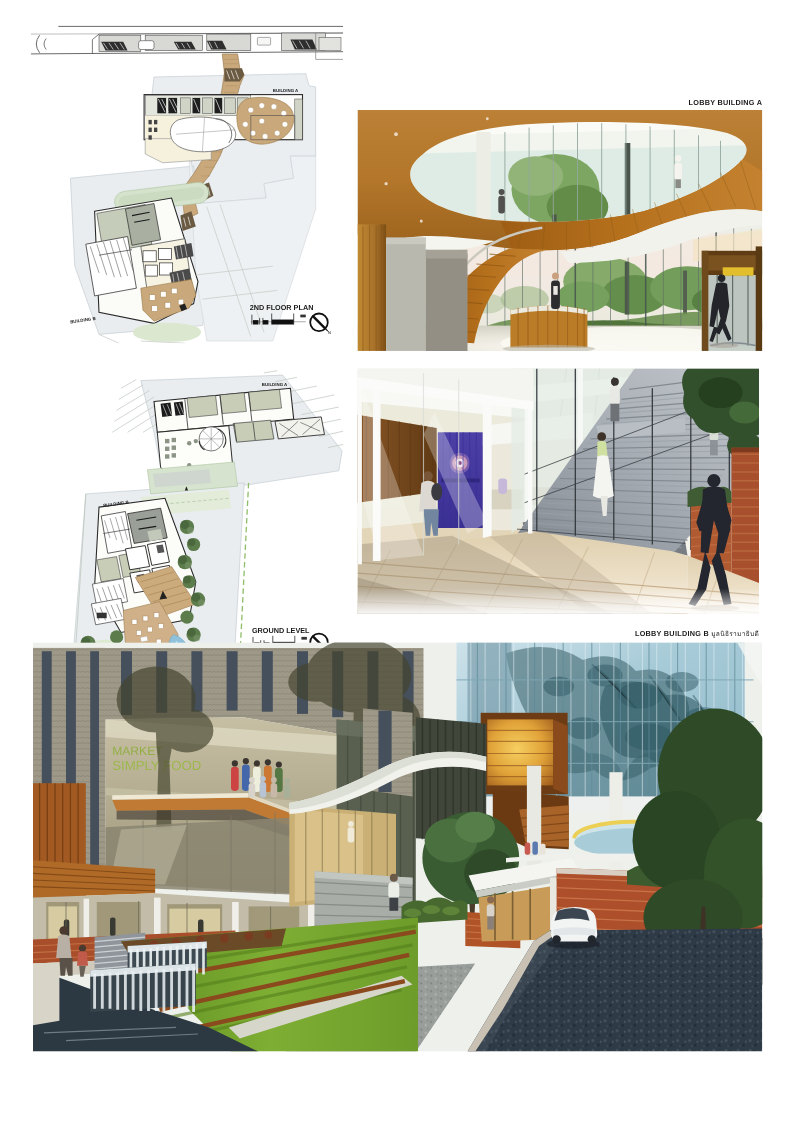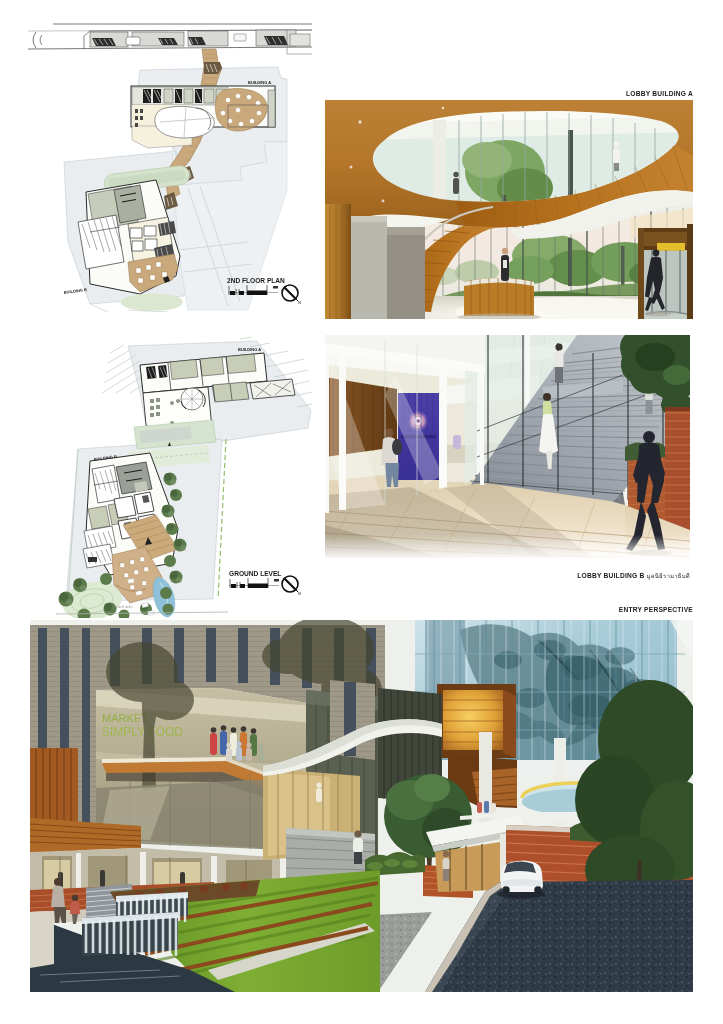--- a/index.html
+++ b/index.html
@@ -761,21 +761,21 @@
   <g stroke="#d8dcd8" stroke-width="1" opacity=".7">
         <path d="M60,4 V170 M92,10 V160"></path>
       </g>
 </svg>
 </div>
 
 <div class="abs lbl" style="right:33px;top:571px;">LOBBY BUILDING B <span style="font-weight:normal;font-size:6px;">มูลนิธิรามาธิบดี</span></div>
 
 <div class="abs lbl" style="right:30px;top:606px;">ENTRY PERSPECTIVE</div>
 
-<div class="abs" style="left:30px;top:620px;width:663px;height:324px;">
+<div class="abs" style="left:30px;top:584px;width:663px;height:324px;">
 <svg width="663" height="372" viewBox="0 0 663 372" xmlns="http://www.w3.org/2000/svg">
   <defs>
     <pattern id="easph" width="11" height="9" patternUnits="userSpaceOnUse">
       <rect width="11" height="9" fill="#2f3a47"></rect>
       <circle cx="3" cy="2" r="1.3" fill="#46535f"></circle>
       <circle cx="8" cy="6" r="1.1" fill="#1f2933"></circle>
       <circle cx="5" cy="7" r="0.9" fill="#3d4a56"></circle>
       <circle cx="10" cy="3" r="0.8" fill="#556373"></circle>
     </pattern>
     <pattern id="egrav" width="9" height="7" patternUnits="userSpaceOnUse">

